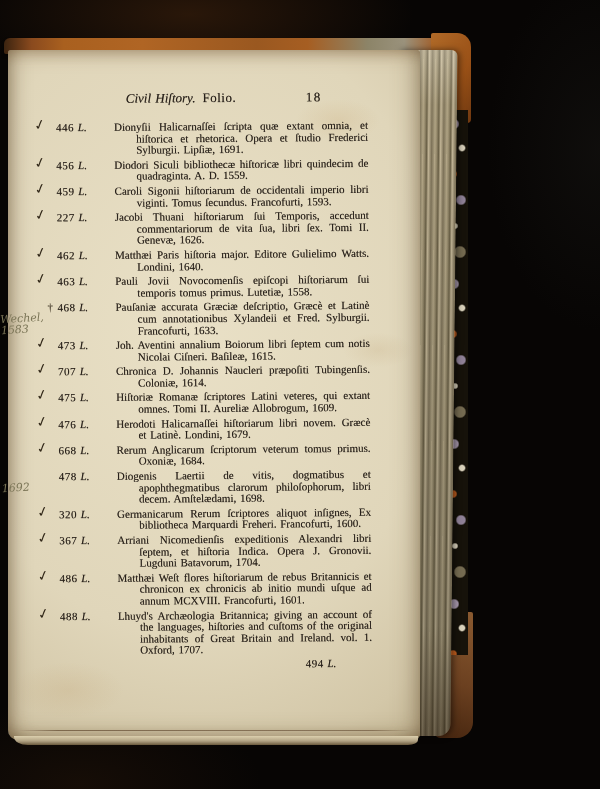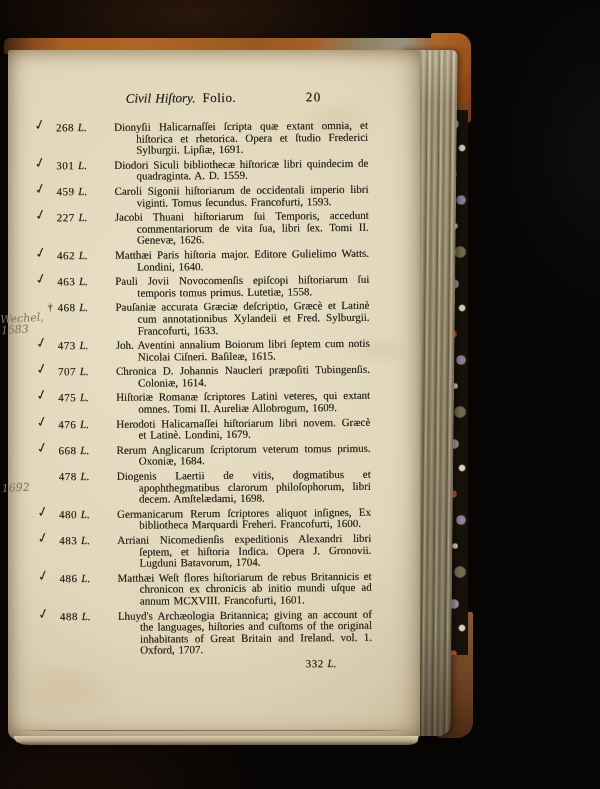--- a/index.html
+++ b/index.html
@@ -132,27 +132,27 @@
   <div class="corner-tr"></div>
   <div class="corner-br"></div>
   <div class="marble"></div>
   <div class="fore-edge"></div>
 
   <div class="page">
     <div class="text-block">
 
       <div class="page-header">
         <span class="title"><span class="italic">Civil Hiſtory.</span><span class="roman">Folio.</span></span>
-        <span class="pagenum">20</span>
+        <span class="pagenum">18</span>
       </div>
 
       <div id="entries-list">
-  <div class="entry"><span class="mark">✓</span><span class="numblock"><span class="num">268</span> <span class="size">L.</span></span><span class="etext">Dionyſii Halicarnaſſei ſcripta quæ extant omnia, et hiſtorica et rhetorica. Opera et ſtudio Frederici Sylburgii. Lipſiæ, 1691.</span></div>
+  <div class="entry"><span class="mark">✓</span><span class="numblock"><span class="num">446</span> <span class="size">L.</span></span><span class="etext">Dionyſii Halicarnaſſei ſcripta quæ extant omnia, et hiſtorica et rhetorica. Opera et ſtudio Frederici Sylburgii. Lipſiæ, 1691.</span></div>
 
-  <div class="entry"><span class="mark">✓</span><span class="numblock"><span class="num">301</span> <span class="size">L.</span></span><span class="etext">Diodori Siculi bibliothecæ hiſtoricæ libri quindecim de quadraginta. A. D. 1559.</span></div>
+  <div class="entry"><span class="mark">✓</span><span class="numblock"><span class="num">456</span> <span class="size">L.</span></span><span class="etext">Diodori Siculi bibliothecæ hiſtoricæ libri quindecim de quadraginta. A. D. 1559.</span></div>
 
   <div class="entry"><span class="mark">✓</span><span class="numblock"><span class="num">459</span> <span class="size">L.</span></span><span class="etext">Caroli Sigonii hiſtoriarum de occidentali imperio libri viginti. Tomus ſecundus. Francofurti, 1593.</span></div>
 
   <div class="entry"><span class="mark">✓</span><span class="numblock"><span class="num">227</span> <span class="size">L.</span></span><span class="etext">Jacobi Thuani hiſtoriarum ſui Temporis, accedunt commentariorum de vita ſua, libri ſex. Tomi II. Genevæ, 1626.</span></div>
 
   <div class="entry"><span class="mark">✓</span><span class="numblock"><span class="num">462</span> <span class="size">L.</span></span><span class="etext">Matthæi Paris hiſtoria major. Editore Gulielimo Watts. Londini, 1640.</span></div>
 
   <div class="entry"><span class="mark">✓</span><span class="numblock"><span class="num">463</span> <span class="size">L.</span></span><span class="etext">Pauli Jovii Novocomenſis epiſcopi hiſtoriarum ſui temporis tomus primus. Lutetiæ, 1558.</span></div>
 
   <div class="entry"><span class="mark printed">†</span><span class="numblock"><span class="num">468</span> <span class="size">L.</span></span><span class="etext">Pauſaniæ accurata Græciæ deſcriptio, Græcè et Latinè cum annotationibus Xylandeii et Fred. Sylburgii. Francofurti, 1633.</span><span class="note">Wechel, 1583</span></div>
@@ -162,26 +162,26 @@
   <div class="entry"><span class="mark">✓</span><span class="numblock"><span class="num">707</span> <span class="size">L.</span></span><span class="etext">Chronica D. Johannis Naucleri præpoſiti Tubingenſis. Coloniæ, 1614.</span></div>
 
   <div class="entry"><span class="mark">✓</span><span class="numblock"><span class="num">475</span> <span class="size">L.</span></span><span class="etext">Hiſtoriæ Romanæ ſcriptores Latini veteres, qui extant omnes. Tomi II. Aureliæ Allobrogum, 1609.</span></div>
 
   <div class="entry"><span class="mark">✓</span><span class="numblock"><span class="num">476</span> <span class="size">L.</span></span><span class="etext">Herodoti Halicarnaſſei hiſtoriarum libri novem. Græcè et Latinè. Londini, 1679.</span></div>
 
   <div class="entry"><span class="mark">✓</span><span class="numblock"><span class="num">668</span> <span class="size">L.</span></span><span class="etext">Rerum Anglicarum ſcriptorum veterum tomus primus. Oxoniæ, 1684.</span></div>
 
   <div class="entry"><span class="numblock"><span class="num">478</span> <span class="size">L.</span></span><span class="etext">Diogenis Laertii de vitis, dogmatibus et apophthegmatibus clarorum philoſophorum, libri decem. Amſtelædami, 1698.</span><span class="note">1692</span></div>
 
-  <div class="entry"><span class="mark">✓</span><span class="numblock"><span class="num">480</span> <span class="size">L.</span></span><span class="etext">Germanicarum Rerum ſcriptores aliquot inſignes, Ex bibliotheca Marquardi Freheri. Francofurti, 1600.</span></div>
+  <div class="entry"><span class="mark">✓</span><span class="numblock"><span class="num">320</span> <span class="size">L.</span></span><span class="etext">Germanicarum Rerum ſcriptores aliquot inſignes, Ex bibliotheca Marquardi Freheri. Francofurti, 1600.</span></div>
 
-  <div class="entry"><span class="mark">✓</span><span class="numblock"><span class="num">483</span> <span class="size">L.</span></span><span class="etext">Arriani Nicomedienſis expeditionis Alexandri libri ſeptem, et hiſtoria Indica. Opera J. Gronovii. Lugduni Batavorum, 1704.</span></div>
+  <div class="entry"><span class="mark">✓</span><span class="numblock"><span class="num">367</span> <span class="size">L.</span></span><span class="etext">Arriani Nicomedienſis expeditionis Alexandri libri ſeptem, et hiſtoria Indica. Opera J. Gronovii. Lugduni Batavorum, 1704.</span></div>
 
   <div class="entry"><span class="mark">✓</span><span class="numblock"><span class="num">486</span> <span class="size">L.</span></span><span class="etext">Matthæi Weſt flores hiſtoriarum de rebus Britannicis et chronicon ex chronicis ab initio mundi uſque ad annum MCXVIII. Francofurti, 1601.</span></div>
 
   <div class="entry"><span class="mark">✓</span><span class="numblock"><span class="num">488</span> <span class="size">L.</span></span><span class="etext">Lhuyd's Archæologia Britannica; giving an account of the languages, hiſtories and cuſtoms of the original inhabitants of Great Britain and Ireland. vol. 1. Oxford, 1707.</span></div>
 </div>
 
-      <div class="catchword"><span class="num">332</span>&nbsp;<span class="size">L.</span></div>
+      <div class="catchword"><span class="num">494</span>&nbsp;<span class="size">L.</span></div>
 
     </div>
   </div>
 </div>
 
 </body></html>

